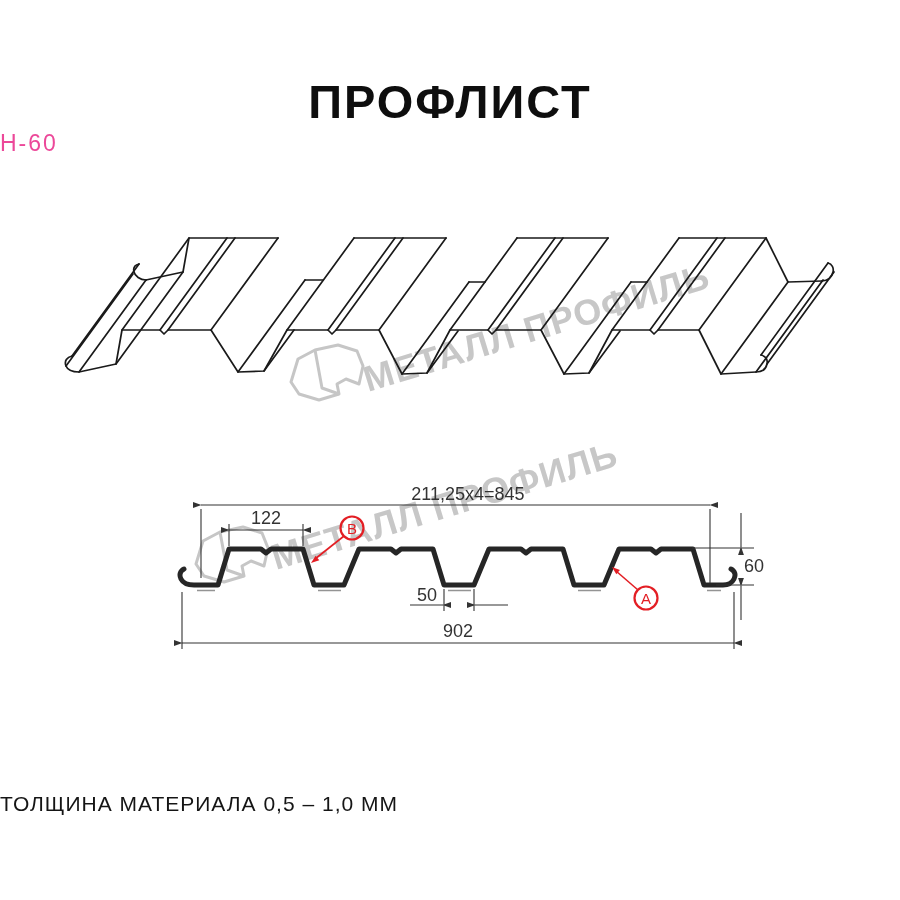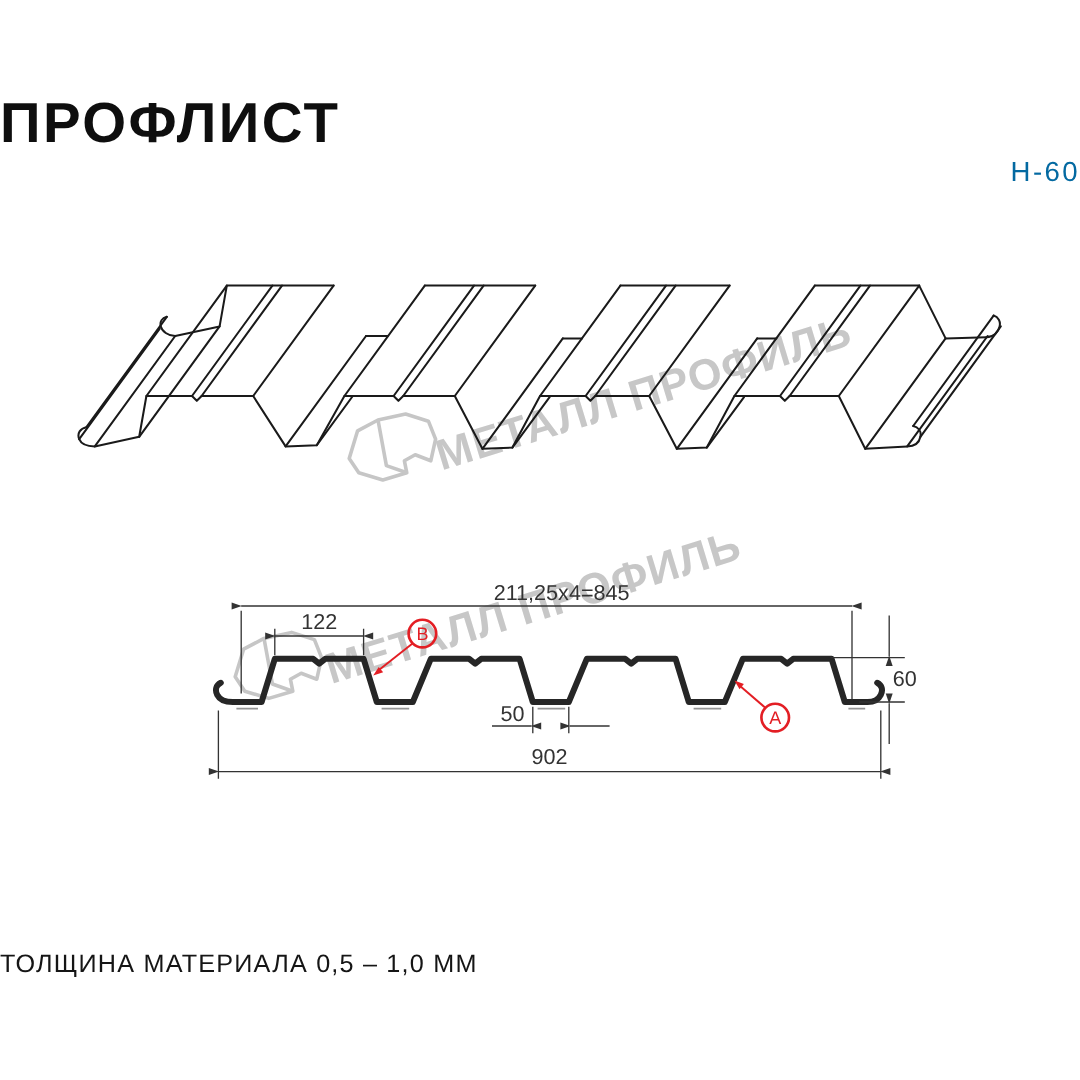--- a/index.html
+++ b/index.html
@@ -1,26 +1,26 @@
 <!DOCTYPE html>
 <html><head>
 <meta charset="utf-8">
 <style>
   html,body{margin:0;padding:0;background:#ffffff;}
   #stage{
     position:relative;width:900px;height:900px;background:#ffffff;overflow:hidden;
     font-family:"Liberation Sans", sans-serif;
   }
   .title{
-    position:absolute;top:74px;left:0;right:0;
+    position:absolute;top:74px;left:0;right:0;text-align:center;
     font-size:47px;font-weight:bold;letter-spacing:2px;color:#0e0e0e;
   }
   .subtitle{
-    position:absolute;top:130px;left:0;right:0;text-align:right;
-    font-size:23px;font-weight:500;letter-spacing:2px;color:#0369a1;
+    position:absolute;top:130px;left:0;right:0;text-align:left;
+    font-size:23px;font-weight:500;letter-spacing:2px;color:#ec4899;
   }
   .footer{
     position:absolute;top:792px;left:0;right:0;text-align:left;
     font-size:21px;font-weight:400;letter-spacing:1px;color:#151515;
   }
   svg{position:absolute;top:0;left:0;}
   .ln3d{stroke:#1a1a1a;stroke-width:1.7;fill:none;stroke-linejoin:round;stroke-linecap:round;}
   .prof{stroke:#262626;stroke-width:5;fill:none;stroke-linejoin:round;stroke-linecap:round;}
   .shadow{stroke:#949494;stroke-width:1.3;fill:none;}
   .dim{stroke:#333333;stroke-width:1.1;fill:none;}

